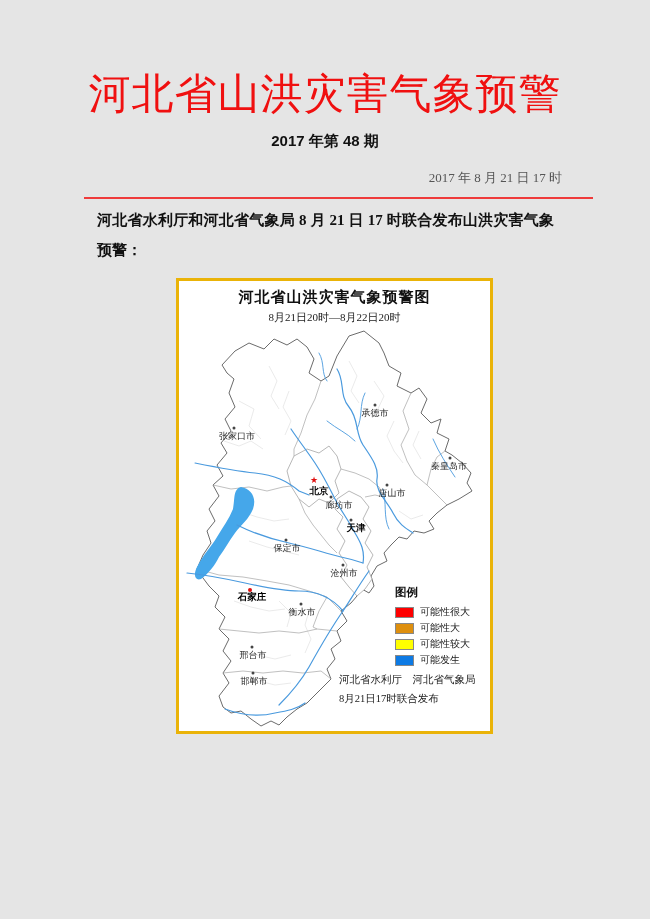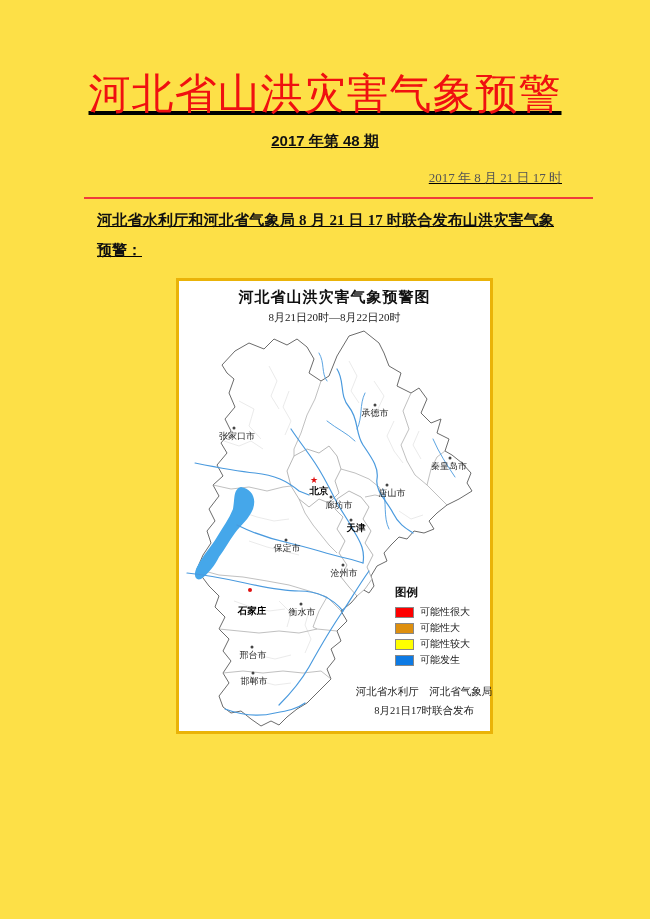--- a/index.html
+++ b/index.html
@@ -1,20 +1,19 @@
 <!DOCTYPE html>
 <html style="--title-red: #f01010; --divider-red: #ef3b3b; --river: #4a9ade; --warn-area: #45a7ea; --prov-border: #6b6b6b; --city-border: #a5a5a5; --county-border: #dcdcdc;"><head>
 <meta charset="utf-8">
 <style>
   html,body{margin:0;padding:0;background:#fff;}
   .page{
-    position:relative;width:650px;height:919px;background:#fde047;
+    position:relative;width:650px;height:919px;background:#e5e5e5;
     font-family:"Liberation Serif","DejaVu Serif",serif;color:#000;
     overflow:hidden;
-    text-decoration:underline;
   }
   .doc-title{
     margin:70px 0 0 0;text-align:center;
     font-size:42px;line-height:1.15;font-weight:400;
     color:var(--title-red,#f01010);
     font-family:"Liberation Serif","DejaVu Serif",serif;
     letter-spacing:1px;
   }
   .issue-line{
     margin-top:14px;text-align:center;font-size:15px;font-weight:bold;
@@ -61,21 +60,21 @@
     position:absolute;transform:translate(-50%,-50%);
     color:#e01111;font-size:9px;line-height:9px;
     font-family:"DejaVu Sans",sans-serif;
   }
   .legend{position:absolute;left:216px;top:304px;}
   .legend-title{font-size:11.5px;font-weight:bold;color:#111;margin-bottom:4px;}
   .legend-item{display:flex;align-items:center;height:16px;text-align:right;}
   .legend-swatch{width:17px;height:9px;margin-right:6px;border:0.5px solid #888;}
   .legend-label{font-size:10px;color:#222;line-height:10px;}
   .map-issuer{
-    position:absolute;left:160px;top:401px;width:170px;text-align:center;
+    position:absolute;left:160px;top:389px;width:170px;text-align:left;
     font-size:10.5px;color:#222;line-height:19px;
   }
 </style>
 </head>
 <body>
 
 <div class="page">
 
   <div class="doc-title">河北省山洪灾害气象预警</div>
   <div class="issue-line">2017 年第 48 期</div>
@@ -185,21 +184,21 @@
     <span class="dot" style="left:172px;top:239px;"></span>
     <div class="city major" style="left:177px;top:243px;text-align:right;">天津</div>
 
     <span class="dot" style="left:107px;top:259px;"></span>
     <div class="city" style="left:108px;top:263px;">保定市</div>
 
     <span class="dot" style="left:164px;top:284px;"></span>
     <div class="city" style="left:165px;top:288px;">沧州市</div>
 
     <span class="dot red" style="left:71px;top:309px;"></span>
-    <div class="city major" style="left:73px;top:326px;">石家庄</div>
+    <div class="city major" style="left:73px;top:312px;">石家庄</div>
 
     <span class="dot" style="left:122px;top:323px;"></span>
     <div class="city" style="left:123px;top:327px;text-align:center;">衡水市</div>
 
     <span class="dot" style="left:73px;top:366px;"></span>
     <div class="city" style="left:74px;top:370px;">邢台市</div>
 
     <span class="dot" style="left:74px;top:392px;"></span>
     <div class="city" style="left:75px;top:396px;">邯郸市</div>
 

